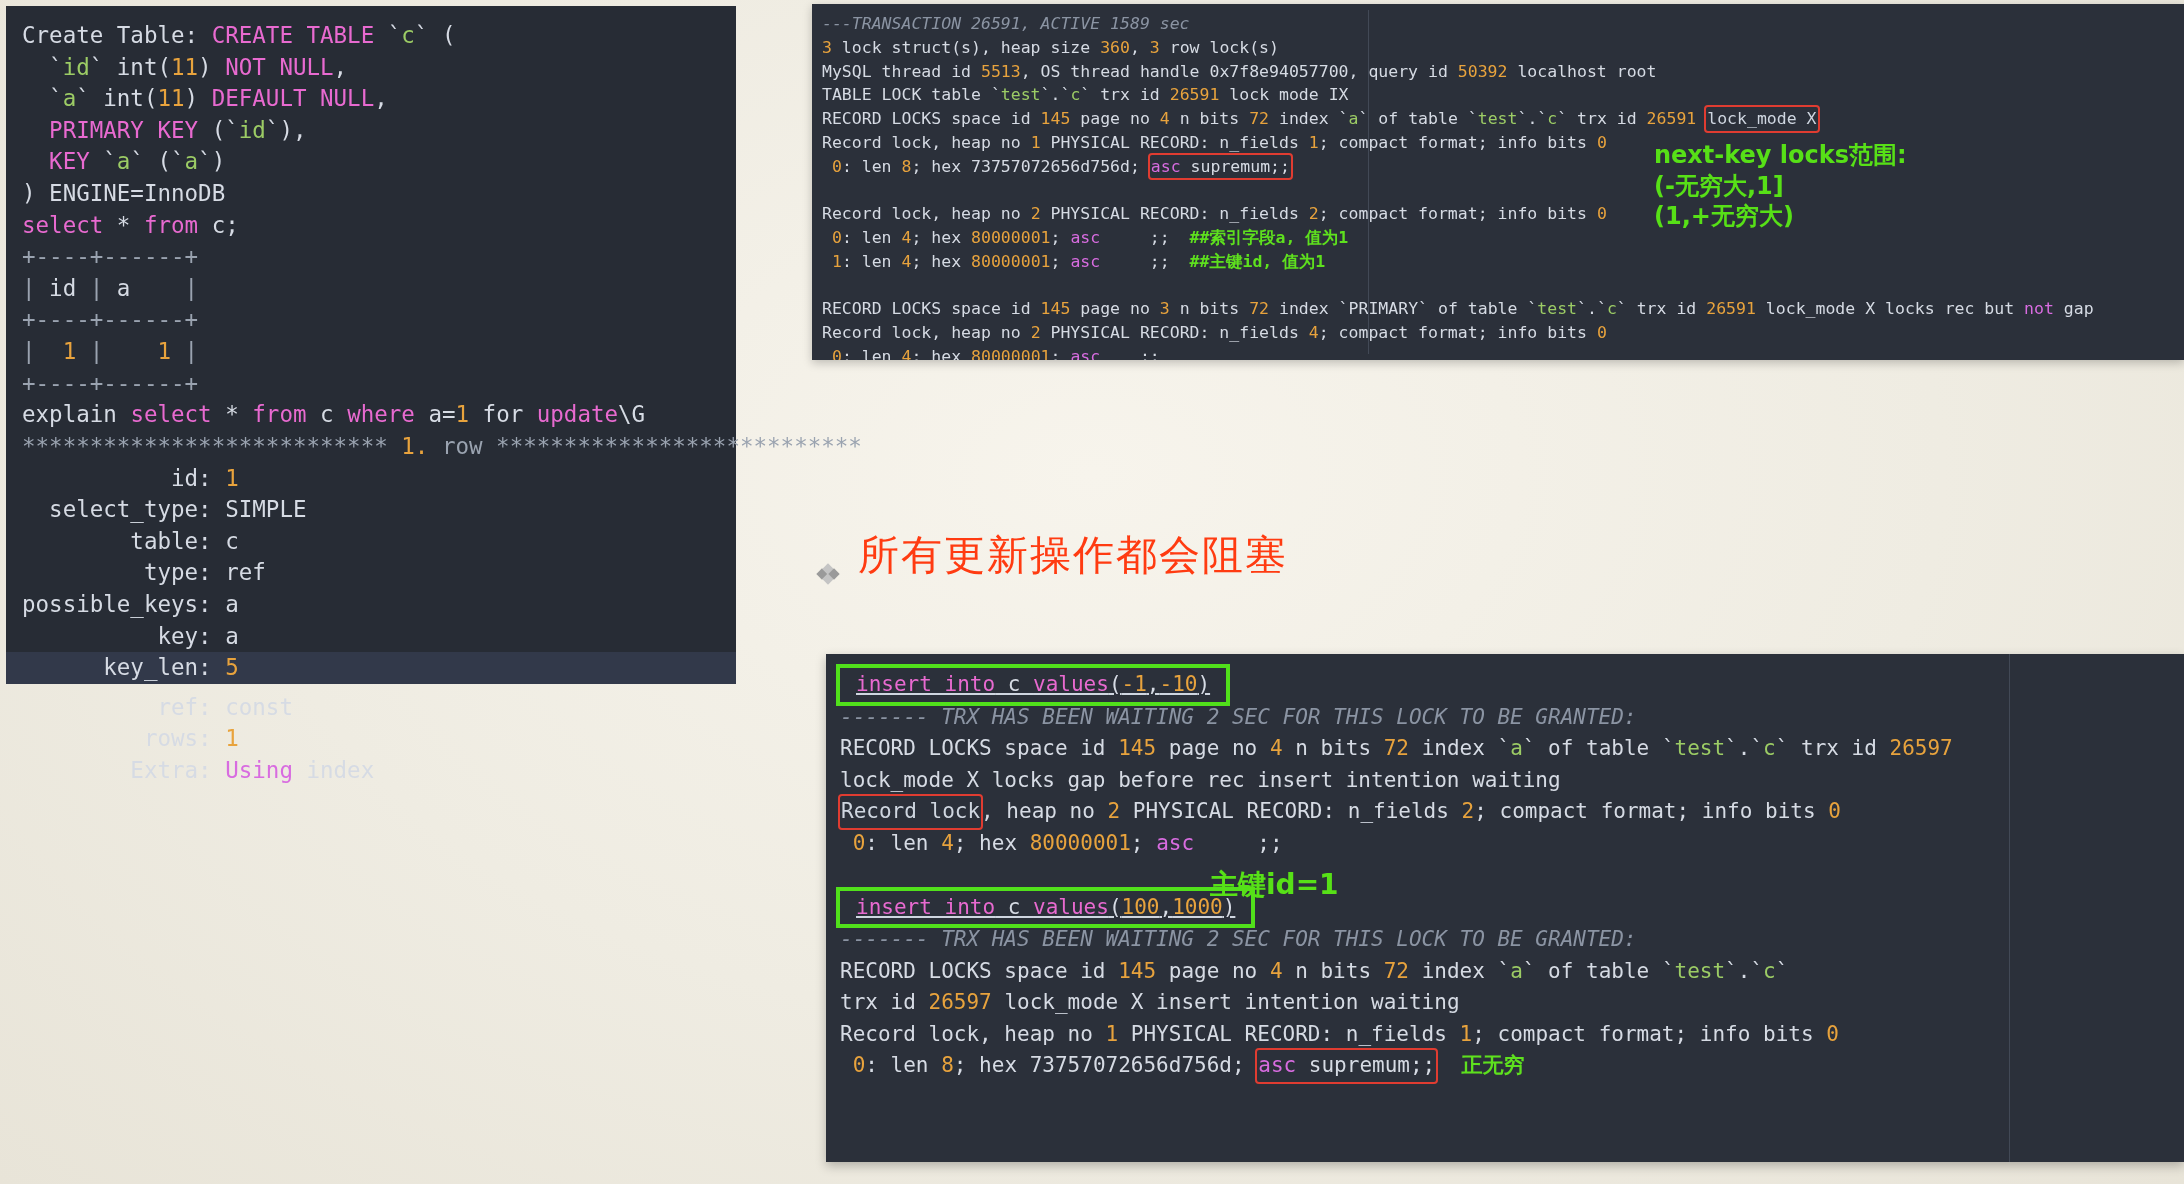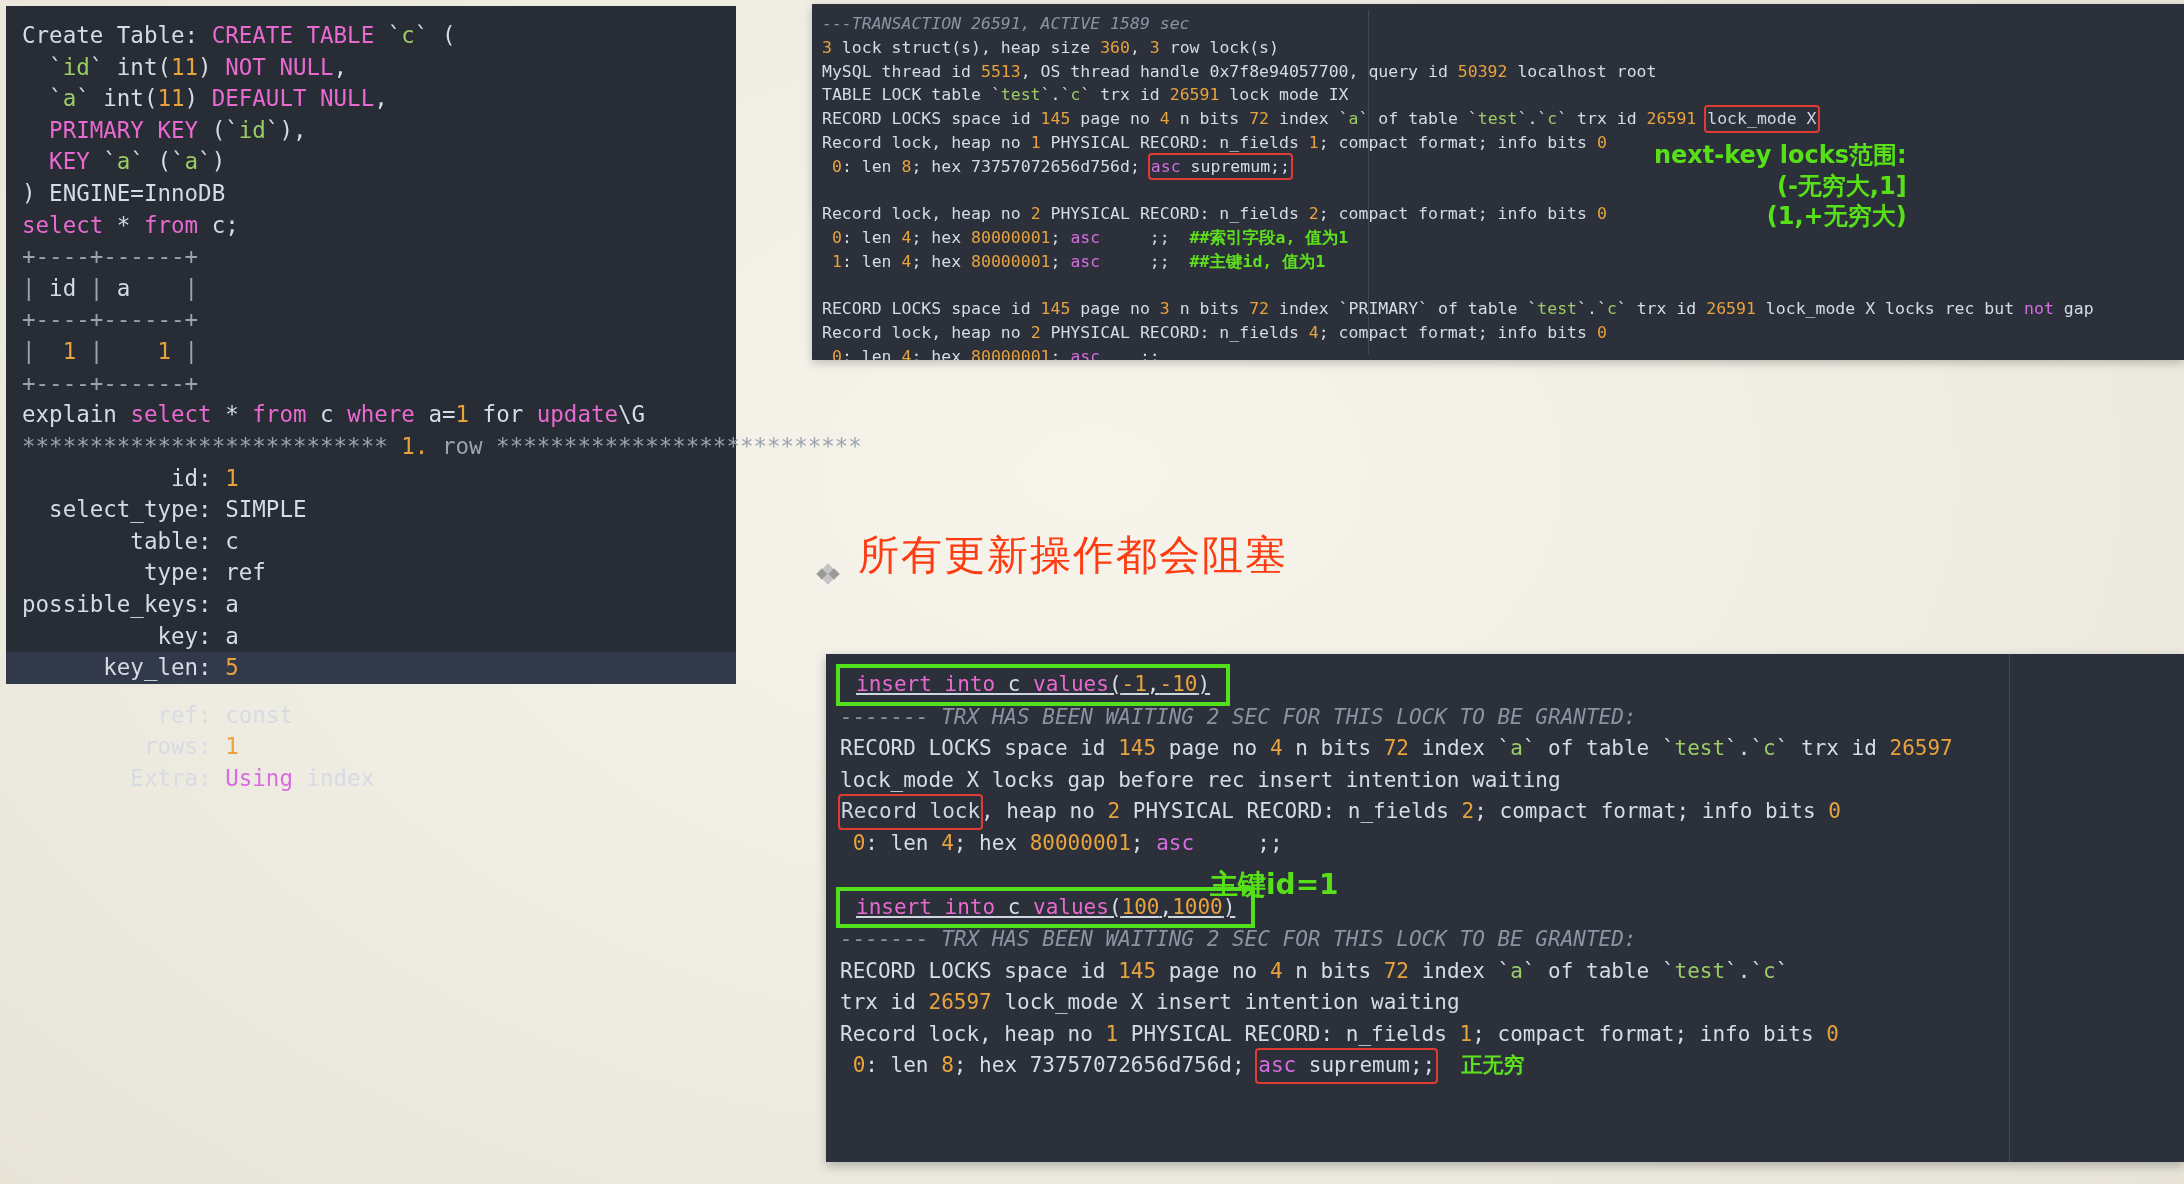--- a/index.html
+++ b/index.html
@@ -52,21 +52,21 @@
   #left-term {
     position: relative;
     left: 0; top: 0;
     width: 100%;
     height: 100%;
     padding: 14px 10px 10px 16px;
     font-size: 22.5px;
     background: #272c35;
   }
   #left-term .line { line-height: 1.405; }
-  .hl-row { background: #32394a; display: block; margin: 0 -10px 16px -16px; padding: 0 10px 0 16px; }
+  .hl-row { background: #32394a; display: block; margin: 0 -10px 8px -16px; padding: 0 10px 0 16px; }
 
   
   .kw   { color: #e86ad0; }
   .ident{ color: #9ccc65; }       
   .num  { color: #e8a33d; }       
   .plain{ color: #d6dbe4; }
   .dim  { color: #9aa3b0; }
   .mag  { color: #d86ce0; }
   .ital { color: #8b94a3; font-style: italic; }
 
@@ -132,21 +132,21 @@
 
   #nextkey-anno {
     position: absolute;
     left: 1654px;
     top: 140px;
     z-index: 4;
     color: #57e017;
     font-family: "DejaVu Sans", sans-serif;
     font-size: 24px;
     font-weight: bold;
-    text-align: right;
+    text-align: left;
     line-height: 1.28;
     filter: blur(0.3px);
   }
 
   
   #bullet-row {
     position: absolute;
     left: 818px;
     top: 528px;
     z-index: 3;

